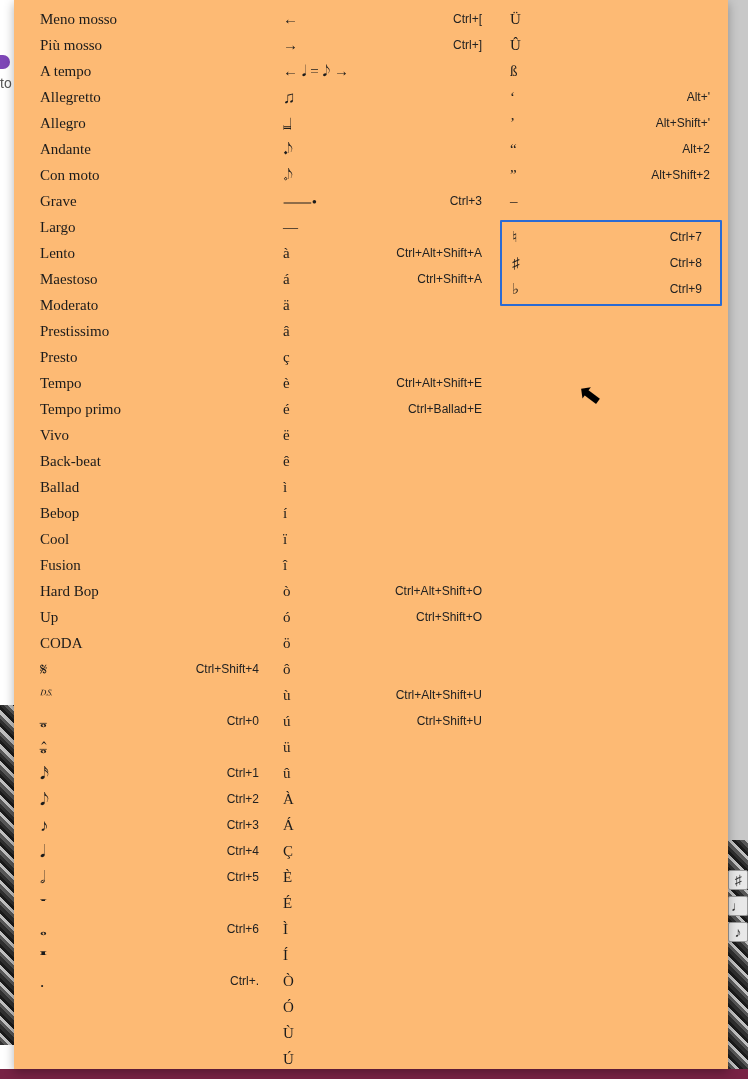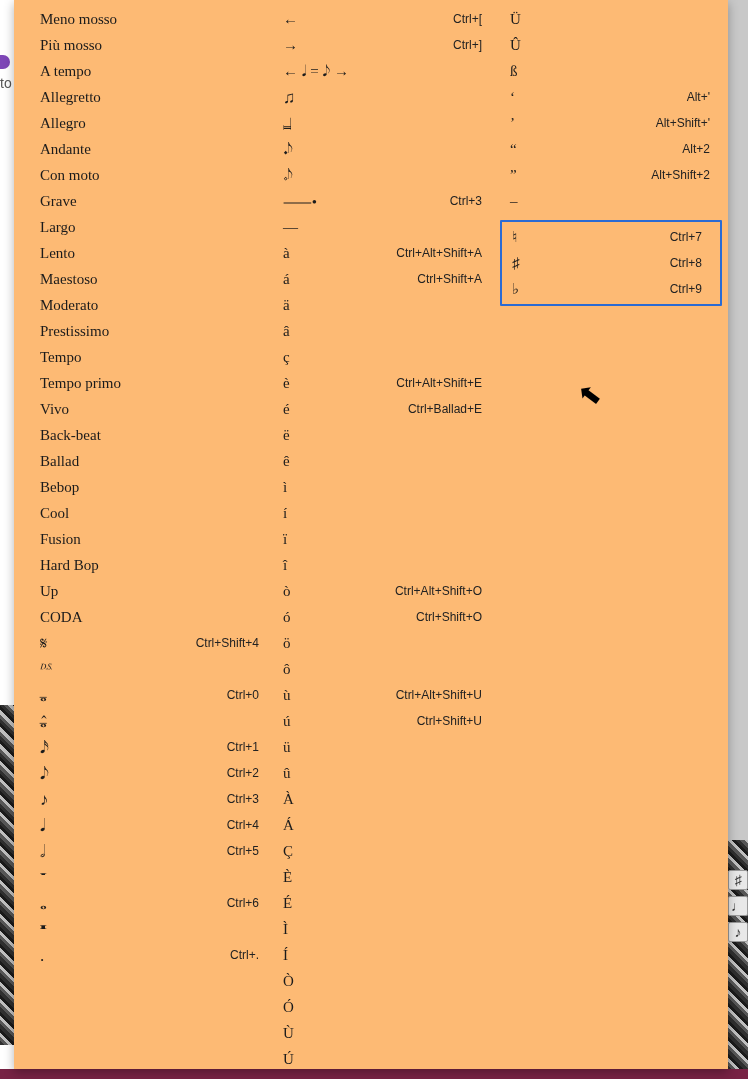--- a/index.html
+++ b/index.html
@@ -200,20 +200,24 @@
         </div>
         <div class="item">
           <span class="lbl">Moderato</span>
           <span class="sc"></span>
         </div>
         <div class="item">
           <span class="lbl">Prestissimo</span>
           <span class="sc"></span>
         </div>
         <div class="item">
+          <span class="lbl">Presto</span>
+          <span class="sc"></span>
+        </div>
+        <div class="item">
           <span class="lbl">Tempo</span>
           <span class="sc"></span>
         </div>
         <div class="item">
           <span class="lbl">Tempo primo</span>
           <span class="sc"></span>
         </div>
         <div class="item">
           <span class="lbl">Vivo</span>
           <span class="sc"></span>

